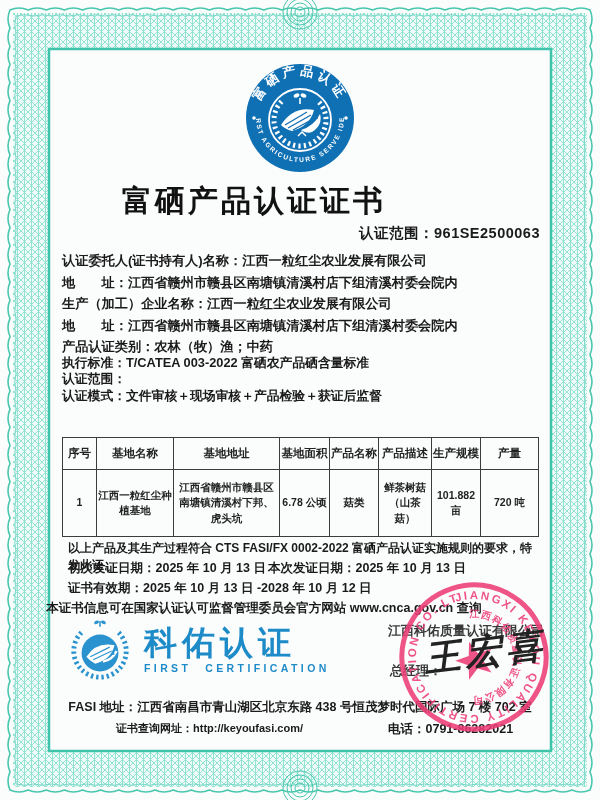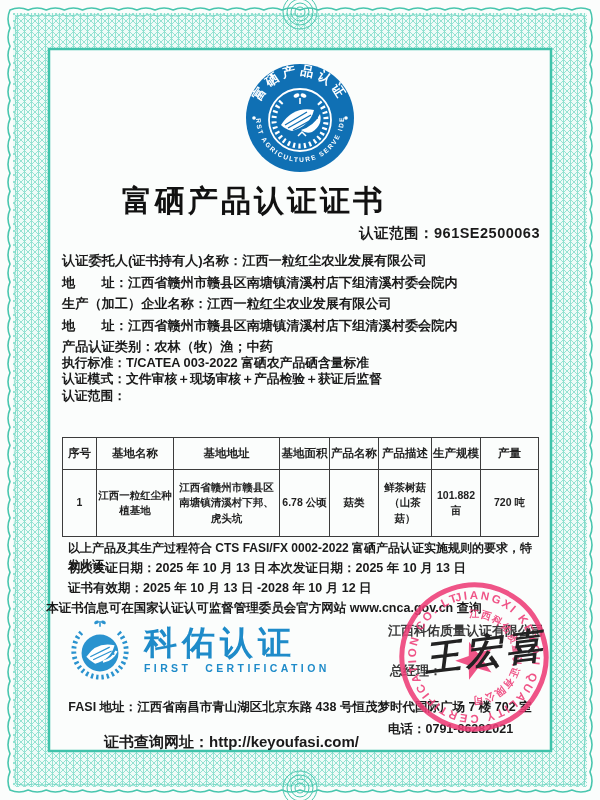--- a/index.html
+++ b/index.html
@@ -50,21 +50,21 @@
   .keyou-en{font-size:10.5px;font-weight:700;color:#1e8bc9;letter-spacing:3.4px;margin-top:2px;}
   .company{position:absolute;left:388px;top:622px;font-size:13px;font-weight:700;color:#3a3a3a;z-index:3;}
   .gm{position:absolute;left:390px;top:662px;font-size:13px;font-weight:700;color:#3a3a3a;z-index:3;}
   #seal{position:absolute;left:394px;top:577px;opacity:.88;z-index:4;}
   .signature{
     position:absolute;left:424px;top:628px;z-index:5;
     font-family:"DejaVu Serif",serif;font-style:italic;font-weight:700;
     font-size:36px;letter-spacing:5px;color:#222;transform:rotate(-7deg);
   }
   .fasi{position:absolute;left:0;top:699px;width:600px;text-align:center;font-size:12.5px;font-weight:700;}
-  .site{position:absolute;left:104px;top:721px;font-size:15px;font-weight:700;margin-top:12px;}
+  .site{position:absolute;left:116px;top:721px;font-size:11px;font-weight:700;}
   .tel{position:absolute;left:388px;top:721px;font-size:12.5px;font-weight:700;}
 </style>
 </head>
 <body>
 
 <svg id="border-svg" width="600" height="800">
   <defs>
     <pattern id="mesh" width="7" height="7" patternUnits="userSpaceOnUse">
       <rect width="7" height="7" fill="#effbf8"></rect>
       <path d="M0 0 L7 7 M7 0 L0 7 M3.5 0 L3.5 7" stroke="#8adfce" stroke-width="0.9" fill="none"></path>
@@ -123,22 +123,22 @@
 
   <div class="infoA">
     <div class="iline"><span>认证委托人(证书持有人)名称：</span><span>江西一粒红尘农业发展有限公司</span></div>
     <div class="iline"><span>地　　址：</span><span>江西省赣州市赣县区南塘镇清溪村店下组清溪村委会院内</span></div>
     <div class="iline"><span>生产（加工）企业名称：</span><span>江西一粒红尘农业发展有限公司</span></div>
     <div class="iline"><span>地　　址：</span><span>江西省赣州市赣县区南塘镇清溪村店下组清溪村委会院内</span></div>
     <div class="iline"><span>产品认证类别：</span><span>农林（牧）渔；中药</span></div>
   </div>
   <div class="infoB">
     <div class="iline"><span>执行标准：</span><span>T/CATEA 003-2022 富硒农产品硒含量标准</span></div>
+    <div class="iline"><span>认证范围：</span></div>
     <div class="iline"><span>认证模式：</span><span>文件审核＋现场审核＋产品检验＋获证后监督</span></div>
-    <div class="iline"><span>认证范围：</span></div>
   </div>
 
   <table id="scope-table">
     <colgroup>
       <col style="width:34px">
         <col style="width:77px">
         <col style="width:106px">
         <col style="width:50px">
       <col style="width:49px">
         <col style="width:53px">

